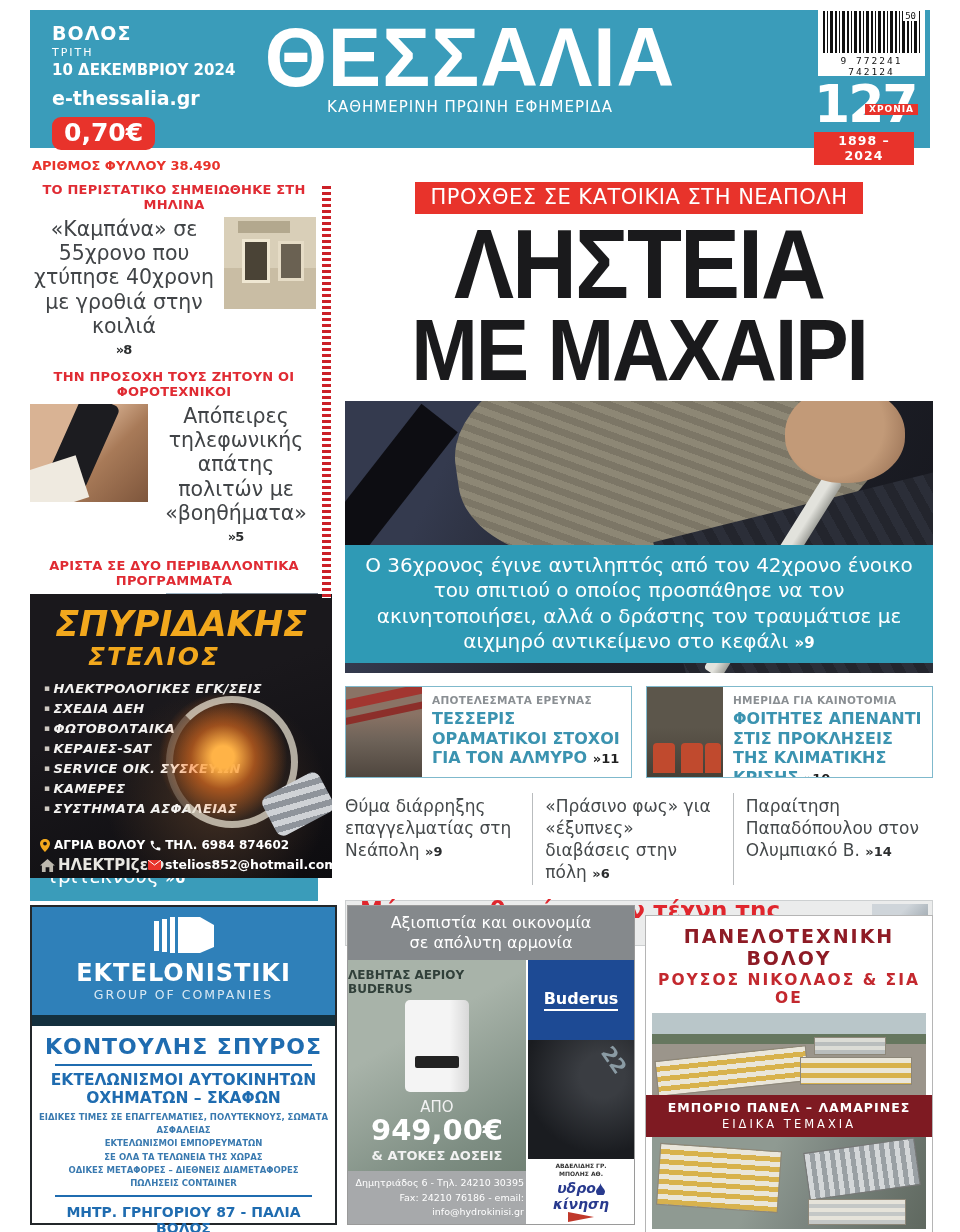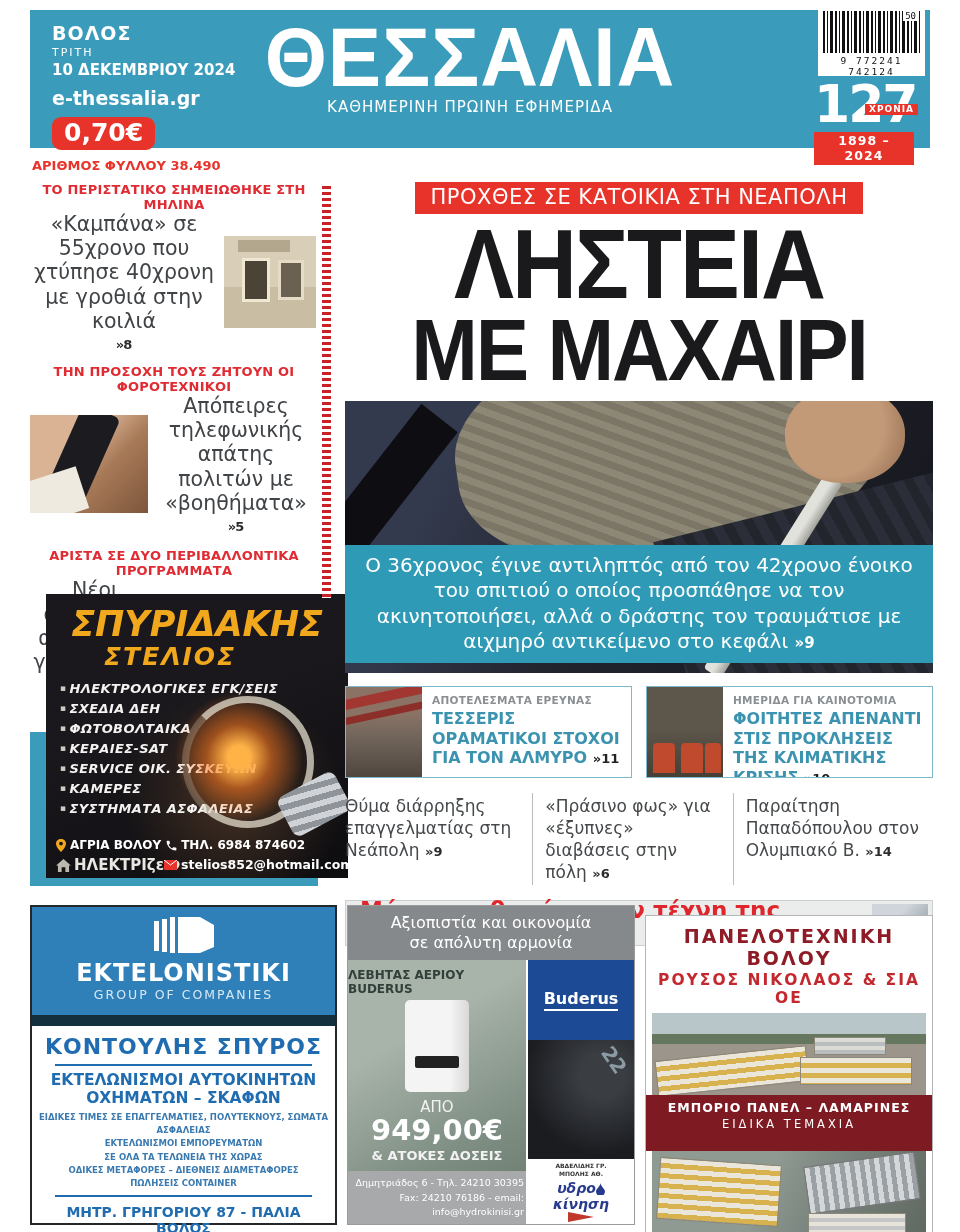--- a/index.html
+++ b/index.html
@@ -27,41 +27,41 @@
   .y127-num{font-size:52px;font-weight:bold;line-height:0.95;letter-spacing:-2px;position:relative;}
   .y127-chronia{position:absolute;right:-4px;top:24px;background:#e8332b;color:#fff;font-size:9px;
                 font-weight:bold;padding:1px 4px;letter-spacing:1px;}
   .y127-range{display:inline-block;background:#e8332b;color:#fff;font-size:12.5px;font-weight:bold;
               padding:1px 8px 2px;margin-top:3px;letter-spacing:1px;}
   .issue{position:absolute;left:32px;top:158px;color:#e8332b;font-size:13px;font-weight:bold;}
 
   
   .leftcol{position:absolute;left:30px;top:182px;width:288px;}
   .kicker{color:#e02b33;font-size:13px;font-weight:bold;text-align:center;letter-spacing:.2px;}
-  .story-row{display:flex;align-items:center;}
+  .story-row{display:flex;margin-top:5px;align-items:flex-start;}
   .h-sm{color:#414447;font-size:20.5px;line-height:1.18;text-align:center;}
   .pref{display:block;text-align:center;font-size:13px;font-weight:bold;color:#2b2d2e;margin-top:4px;}
   .pref .arr{color:#2b2d2e;letter-spacing:-1px;}
   .ph{overflow:hidden;position:relative;flex-shrink:0;}
   .ph-bldg{width:92px;height:92px;background:linear-gradient(180deg,#d9cfb8 0 55%,#c9bda4 55% 100%);}
   .ph-bldg .w1{position:absolute;left:18px;top:22px;width:22px;height:38px;background:#4a4336;border:3px solid #efe7d2;}
   .ph-bldg .w2{position:absolute;right:12px;top:24px;width:20px;height:34px;background:#6a6152;border:3px solid #e6dcc6;}
   .ph-bldg .sign{position:absolute;left:14px;top:4px;width:52px;height:12px;background:#b3a88e;}
   .ph-hands{width:118px;height:98px;background:linear-gradient(135deg,#d9b394 0 35%,#a87a58 60%,#7e563c 100%);}
   .ph-hands .phn{position:absolute;left:34px;top:-8px;width:40px;height:90px;background:#1c1c20;transform:rotate(24deg);border-radius:6px;}
   .ph-hands .doc{position:absolute;left:-10px;bottom:-6px;width:64px;height:44px;background:#efeae0;transform:rotate(-18deg);}
   .ph-meet{width:152px;height:104px;background:linear-gradient(180deg,#77828e 0 45%,#5d646e 100%);}
   .ph-meet .win{position:absolute;left:0;top:0;width:56px;height:44px;background:#9eb4c4;}
   .ph-meet .tbl{position:absolute;left:0;bottom:0;width:80px;height:30px;background:#b7a78a;}
   .ph-meet .p{position:absolute;border-radius:50%;background:#2e3238;}
   .teal-box{margin-top:14px;background:#3a9cba;color:#fff;padding:12px 16px;font-size:20px;line-height:1.3;}
   .teal-box .arr,.teal-box .pg{font-weight:bold;font-size:15px;}
 
   
-  .spy{position:absolute;left:46px;top:594px;width:302px;height:284px;background:
+  .spy{position:absolute;left:30px;top:594px;width:302px;height:284px;background:
        radial-gradient(circle at 62% 72%, #3a2a20 0 8%, transparent 40%),
        linear-gradient(160deg,#1a181c 0 40%,#0d0c0f 100%);overflow:hidden;}
   .spy-t1{color:#f2a81d;font-size:35px;font-weight:bold;font-style:italic;text-align:center;margin-top:10px;letter-spacing:0px;}
   .spy-t2{color:#f2a81d;font-size:25px;font-weight:bold;font-style:italic;margin-left:58px;margin-top:-2px;letter-spacing:2px;}
   .spy-list{margin:10px 0 0 14px;}
   .spy-li{color:#f4f3f1;font-size:13px;font-weight:bold;margin-top:5px;letter-spacing:.4px;font-style:italic;}
   .spy-li .b{color:#cfcac2;font-size:9px;vertical-align:2px;margin-right:3px;}
   .bulb{position:absolute;right:-6px;bottom:26px;width:190px;height:170px;}
   .bulb .glow{position:absolute;left:10px;top:10px;width:130px;height:130px;border-radius:50%;
               background:radial-gradient(circle,#ffb347 0 12%,rgba(255,120,30,.55) 35%,transparent 70%);}
@@ -156,21 +156,21 @@
   .hyd-logo .tiny{font-size:6px;color:#333;font-weight:bold;line-height:1.3;}
   .hyd-logo .l1,.hyd-logo .l2{color:#283a8e;font-size:14px;font-weight:bold;font-style:italic;line-height:1.05;}
   .hyd-arrow{width:0;height:0;border-left:26px solid #c0392b;border-top:5px solid transparent;border-bottom:5px solid transparent;margin:1px auto 0;}
   
   .ad-pan{left:645px;width:288px;border:1px solid #b5b5b5;text-align:center;margin-top:10px;}
   .pan-title{color:#8e1b25;font-size:19px;font-weight:bold;letter-spacing:2px;margin-top:9px;}
   .pan-sub{color:#c3282e;font-size:15.5px;font-weight:bold;letter-spacing:2px;margin-top:2px;}
   .pan-ph{position:relative;overflow:hidden;margin:6px 6px 0;height:82px;
           background:linear-gradient(180deg,#b9c6c9 0 26%,#66775f 26% 38%,#9b958b 38% 100%);}
   .stack{position:absolute;background:repeating-linear-gradient(180deg,#eae6da 0 5px,#d8b24e 5px 10px);border:1px solid #8d8779;}
-  .pan-strip{background:#7e1a22;color:#fff;margin-top:0;padding:5px 0 20px;}
+  .pan-strip{background:#7e1a22;color:#fff;margin-top:0;padding:5px 0 6px;}
   .pan-s1{font-size:12.5px;font-weight:bold;letter-spacing:1px;}
   .pan-s2{font-size:11.5px;letter-spacing:3px;margin-top:2px;}
   .pan-ph2{position:relative;overflow:hidden;margin:0 6px;height:92px;
            background:linear-gradient(115deg,#8f9a92 0 40%,#7c8680 60%,#5f685f 100%);}
   .sheet{position:absolute;right:8px;top:8px;width:110px;height:46px;transform:rotate(-8deg);
          background:repeating-linear-gradient(90deg,#d4d7d9 0 5px,#9aa0a4 5px 10px);border:1px solid #777;}
   .pan-contact{color:#8e1b25;font-size:11.5px;font-weight:bold;line-height:1.55;margin-top:5px;}
   svg{display:block;}
 </style>
 </head>

